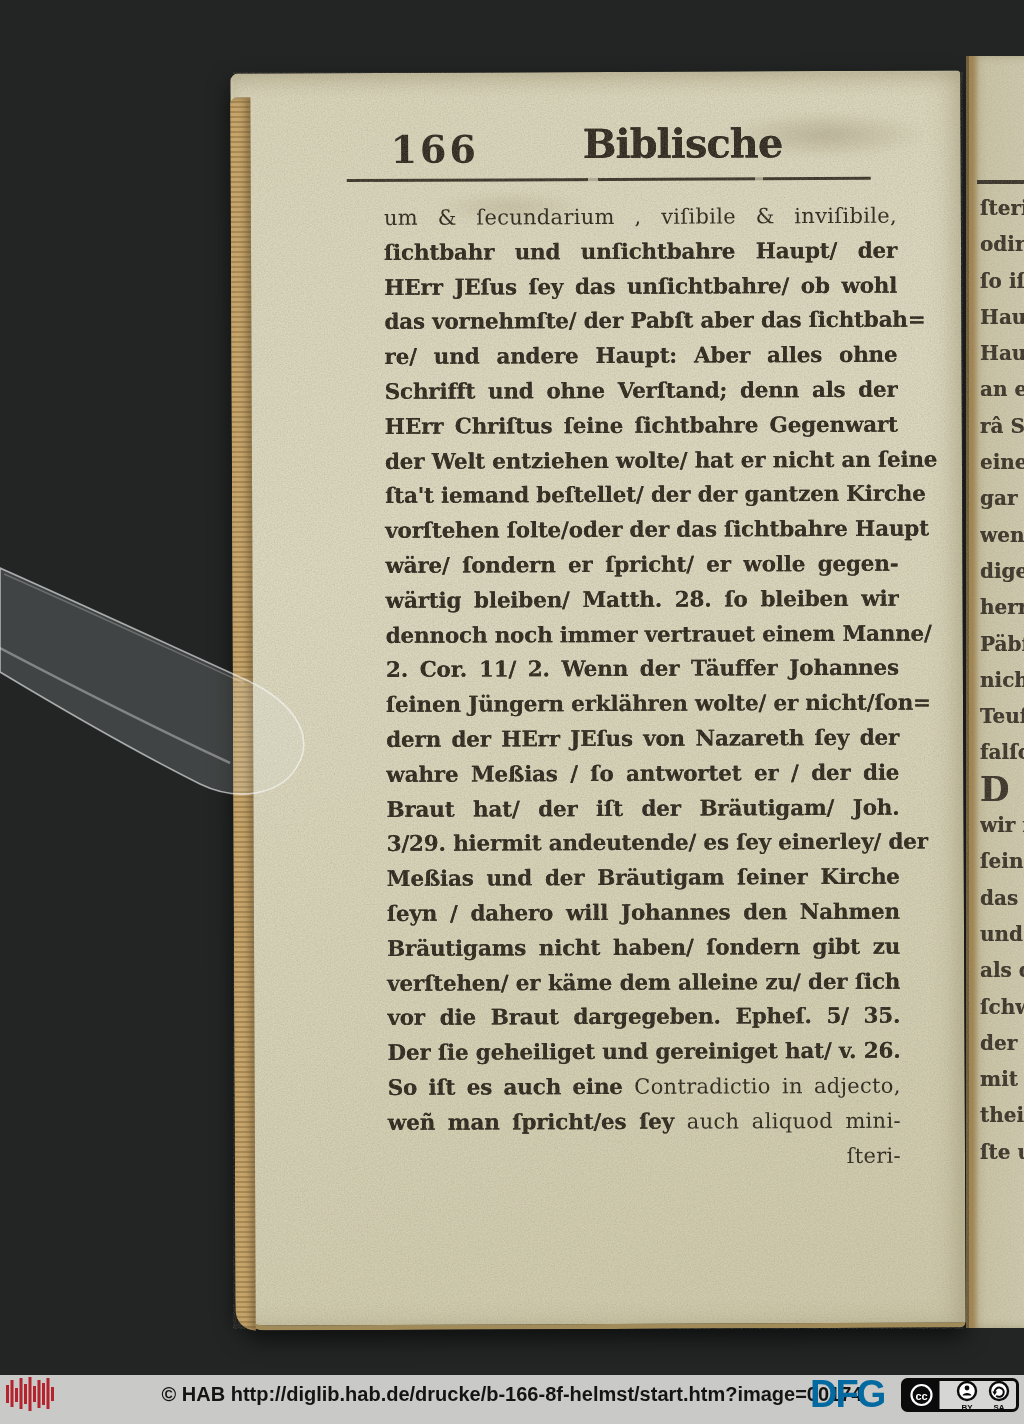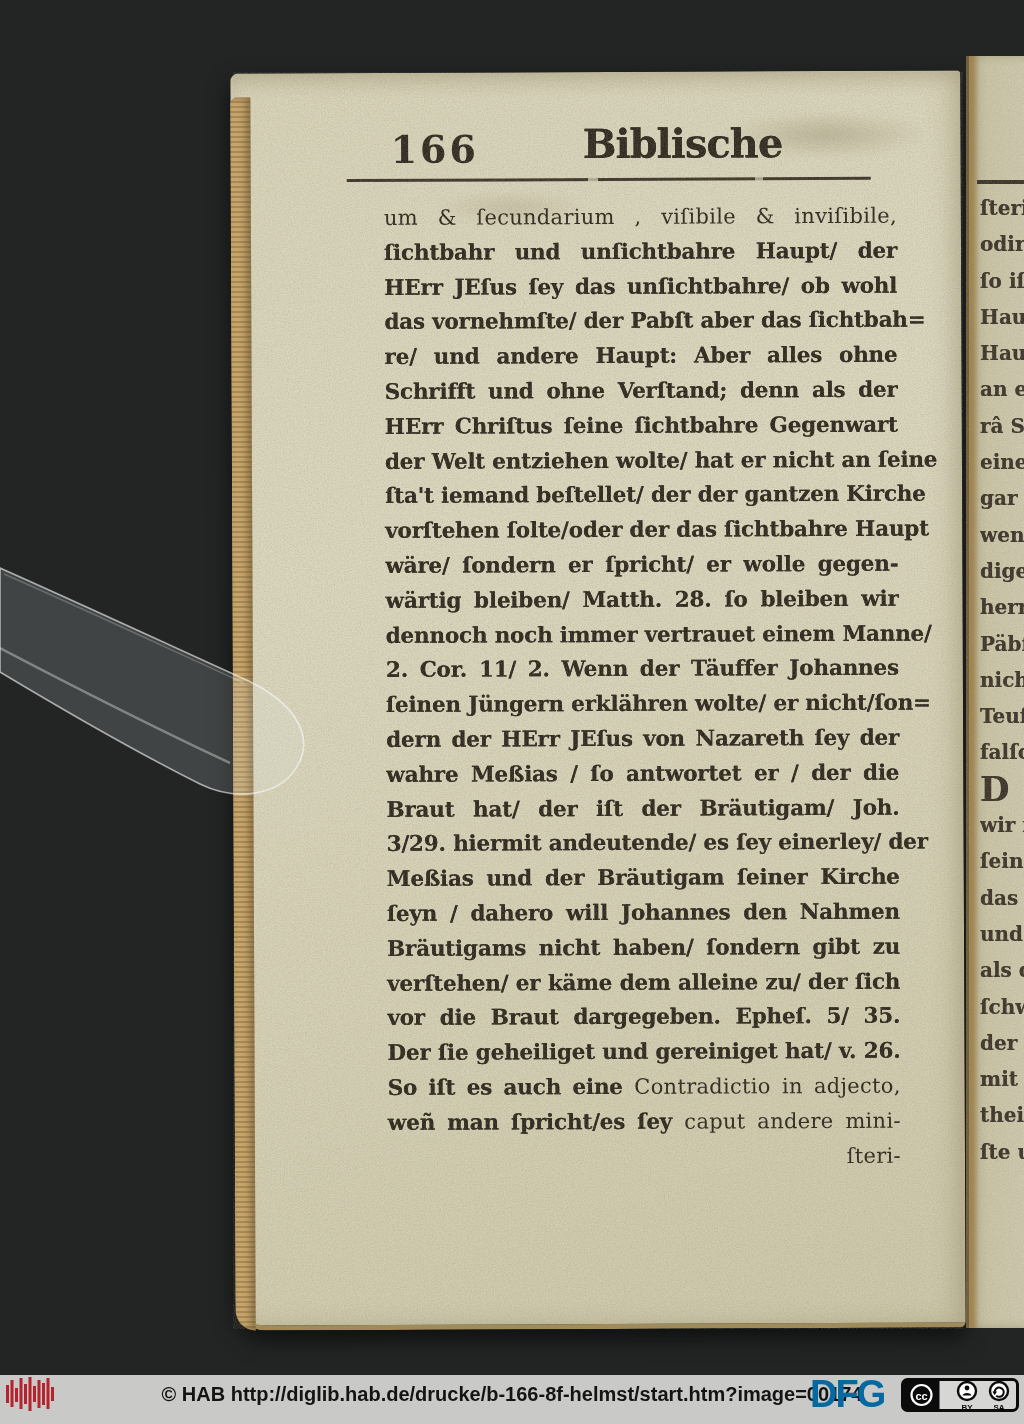--- a/index.html
+++ b/index.html
@@ -120,21 +120,21 @@
       <div class="line"><span class="fraktur">wahre Meßias / ſo antwortet er / der die</span></div>
       <div class="line"><span class="fraktur">Braut hat/ der iſt der Bräutigam/ Joh.</span></div>
       <div class="line"><span class="fraktur">3/29. hiermit andeutende/ es ſey einerley/ der</span></div>
       <div class="line"><span class="fraktur">Meßias und der Bräutigam ſeiner Kirche</span></div>
       <div class="line"><span class="fraktur">ſeyn / dahero will Johannes den Nahmen</span></div>
       <div class="line"><span class="fraktur">Bräutigams nicht haben/ ſondern gibt zu</span></div>
       <div class="line"><span class="fraktur">verſtehen/ er käme dem alleine zu/ der ſich</span></div>
       <div class="line"><span class="fraktur">vor die Braut dargegeben.  Epheſ. 5/ 35.</span></div>
       <div class="line"><span class="fraktur">Der ſie geheiliget und gereiniget hat/ v. 26.</span></div>
       <div class="line"><span class="fraktur">So iſt es auch eine </span><span class="antiqua">Contradictio in adjecto,</span></div>
-      <div class="line"><span class="fraktur">weñ man ſpricht/es ſey </span><span class="antiqua">caput andere mini-</span></div>
+      <div class="line"><span class="fraktur">weñ man ſpricht/es ſey </span><span class="antiqua">auch aliquod mini-</span></div>
       <div class="line right"><span class="antiqua">ſteri-</span></div>
     </div>
 </div>
 
 <div class="leaf">
   <div class="leaf-rule"></div>
   <div class="frag-col" id="edge-frags">
       <div class="frag">ſteriale</div>
       <div class="frag">odir an</div>
       <div class="frag">ſo iſt es</div>

